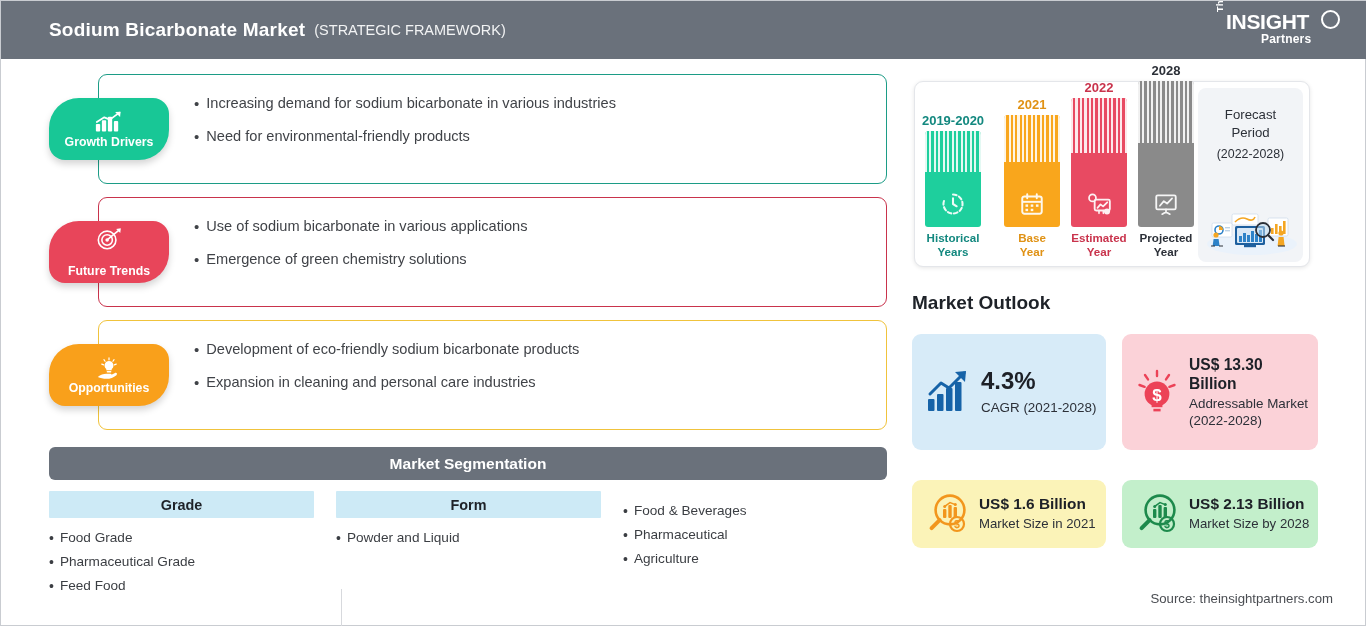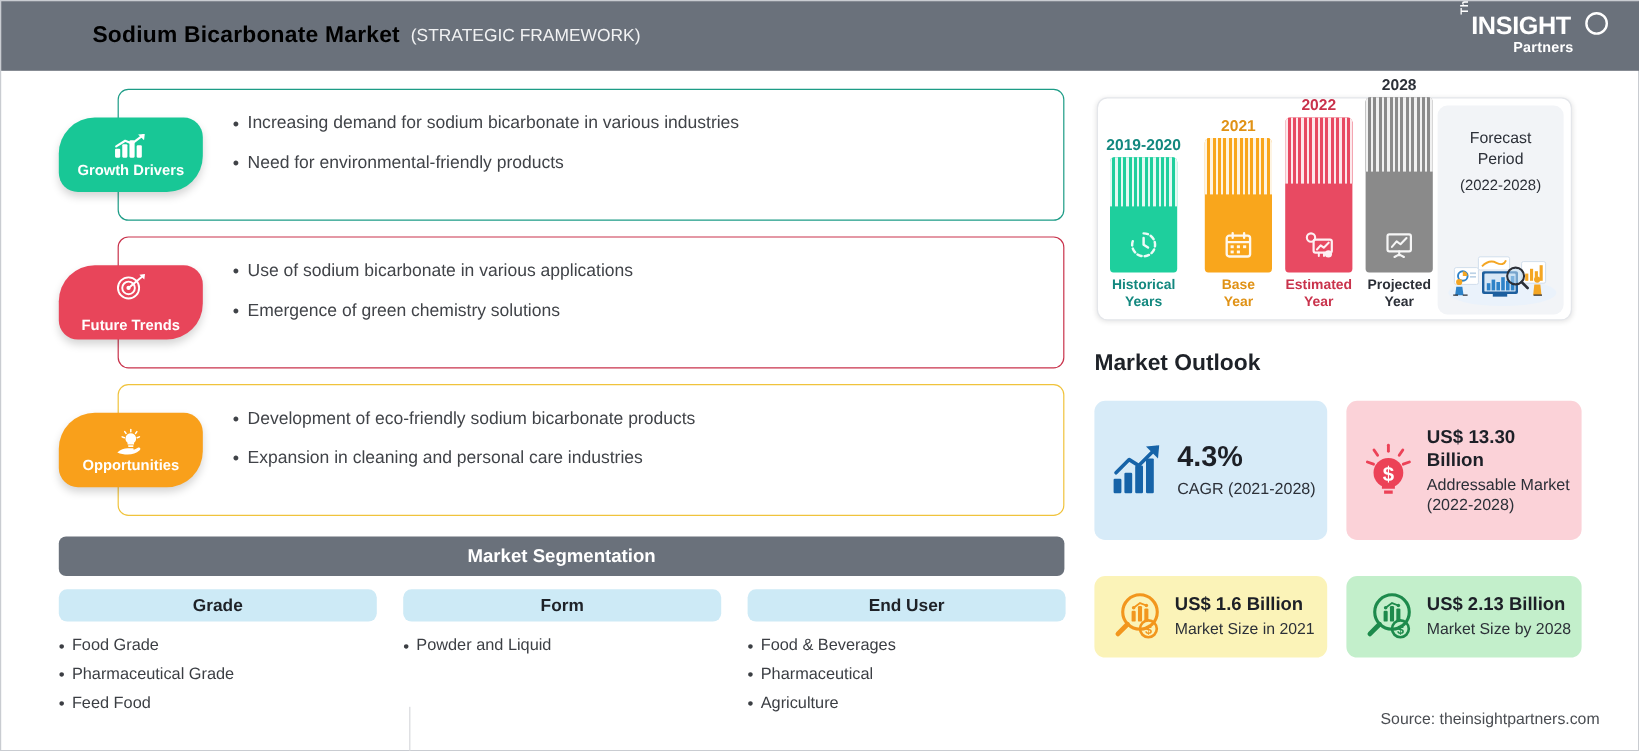--- a/index.html
+++ b/index.html
@@ -17,22 +17,22 @@
   }
 
   
   .header {
     position: absolute; left: 0; top: 0;
     width: 1366px; height: 58px;
     background: #6a717b;
     display: flex; align-items: center;
   }
   .header-title {
-    margin-left: 76px;
-    color: #000000;
+    margin-left: 48px;
+    color: #ffffff;
     font-size: 19px; font-weight: bold;
     letter-spacing: .2px;
     white-space: nowrap;
   }
   .header-sub {
     margin-left: 9px;
     color: #f2f3f4;
     font-size: 14.5px; font-weight: normal;
     white-space: nowrap;
   }
@@ -114,21 +114,21 @@
     width: 838px; height: 33px;
     background: #6a717b; border-radius: 6px;
     display: flex; align-items: center; justify-content: center;
     color: #ffffff; font-size: 15.5px; font-weight: bold;
   }
   .seg-col { position: absolute; top: 490px; width: 265px; }
   .seg-col.c0 { left: 48px; }
   .seg-col.c1 { left: 335px; }
   .seg-col.c2 { left: 622px; }
   .seg-title {
-    height: 27px; background: #cdeaf6; border-radius: 7px;
+    height: 27px; background: #cdeaf6; border-radius: 1px;
     display: flex; align-items: center; justify-content: center;
     color: #1e2228; font-size: 14.4px; font-weight: bold;
   }
   .seg-items { margin-top: 12px; }
   .seg-item {
     display: flex; align-items: flex-start;
     font-size: 13.6px; color: #3b3e43;
     margin-bottom: 6.5px; line-height: 1.25;
   }
   .seg-item .dot { margin-right: 6px; font-size: 14px; }
@@ -331,21 +331,20 @@
     <div class="seg-title">Form</div>
     <div class="seg-items">
       <div class="seg-item">
         <span class="dot">•</span>
         <span>Powder and Liquid</span>
       </div>
     </div>
   </div>
 
   <div class="seg-col c2">
-    <div class="seg-title">End User</div>
     <div class="seg-items">
       <div class="seg-item">
         <span class="dot">•</span>
         <span>Food &amp; Beverages</span>
       </div>
       <div class="seg-item">
         <span class="dot">•</span>
         <span>Pharmaceutical</span>
       </div>
       <div class="seg-item">

